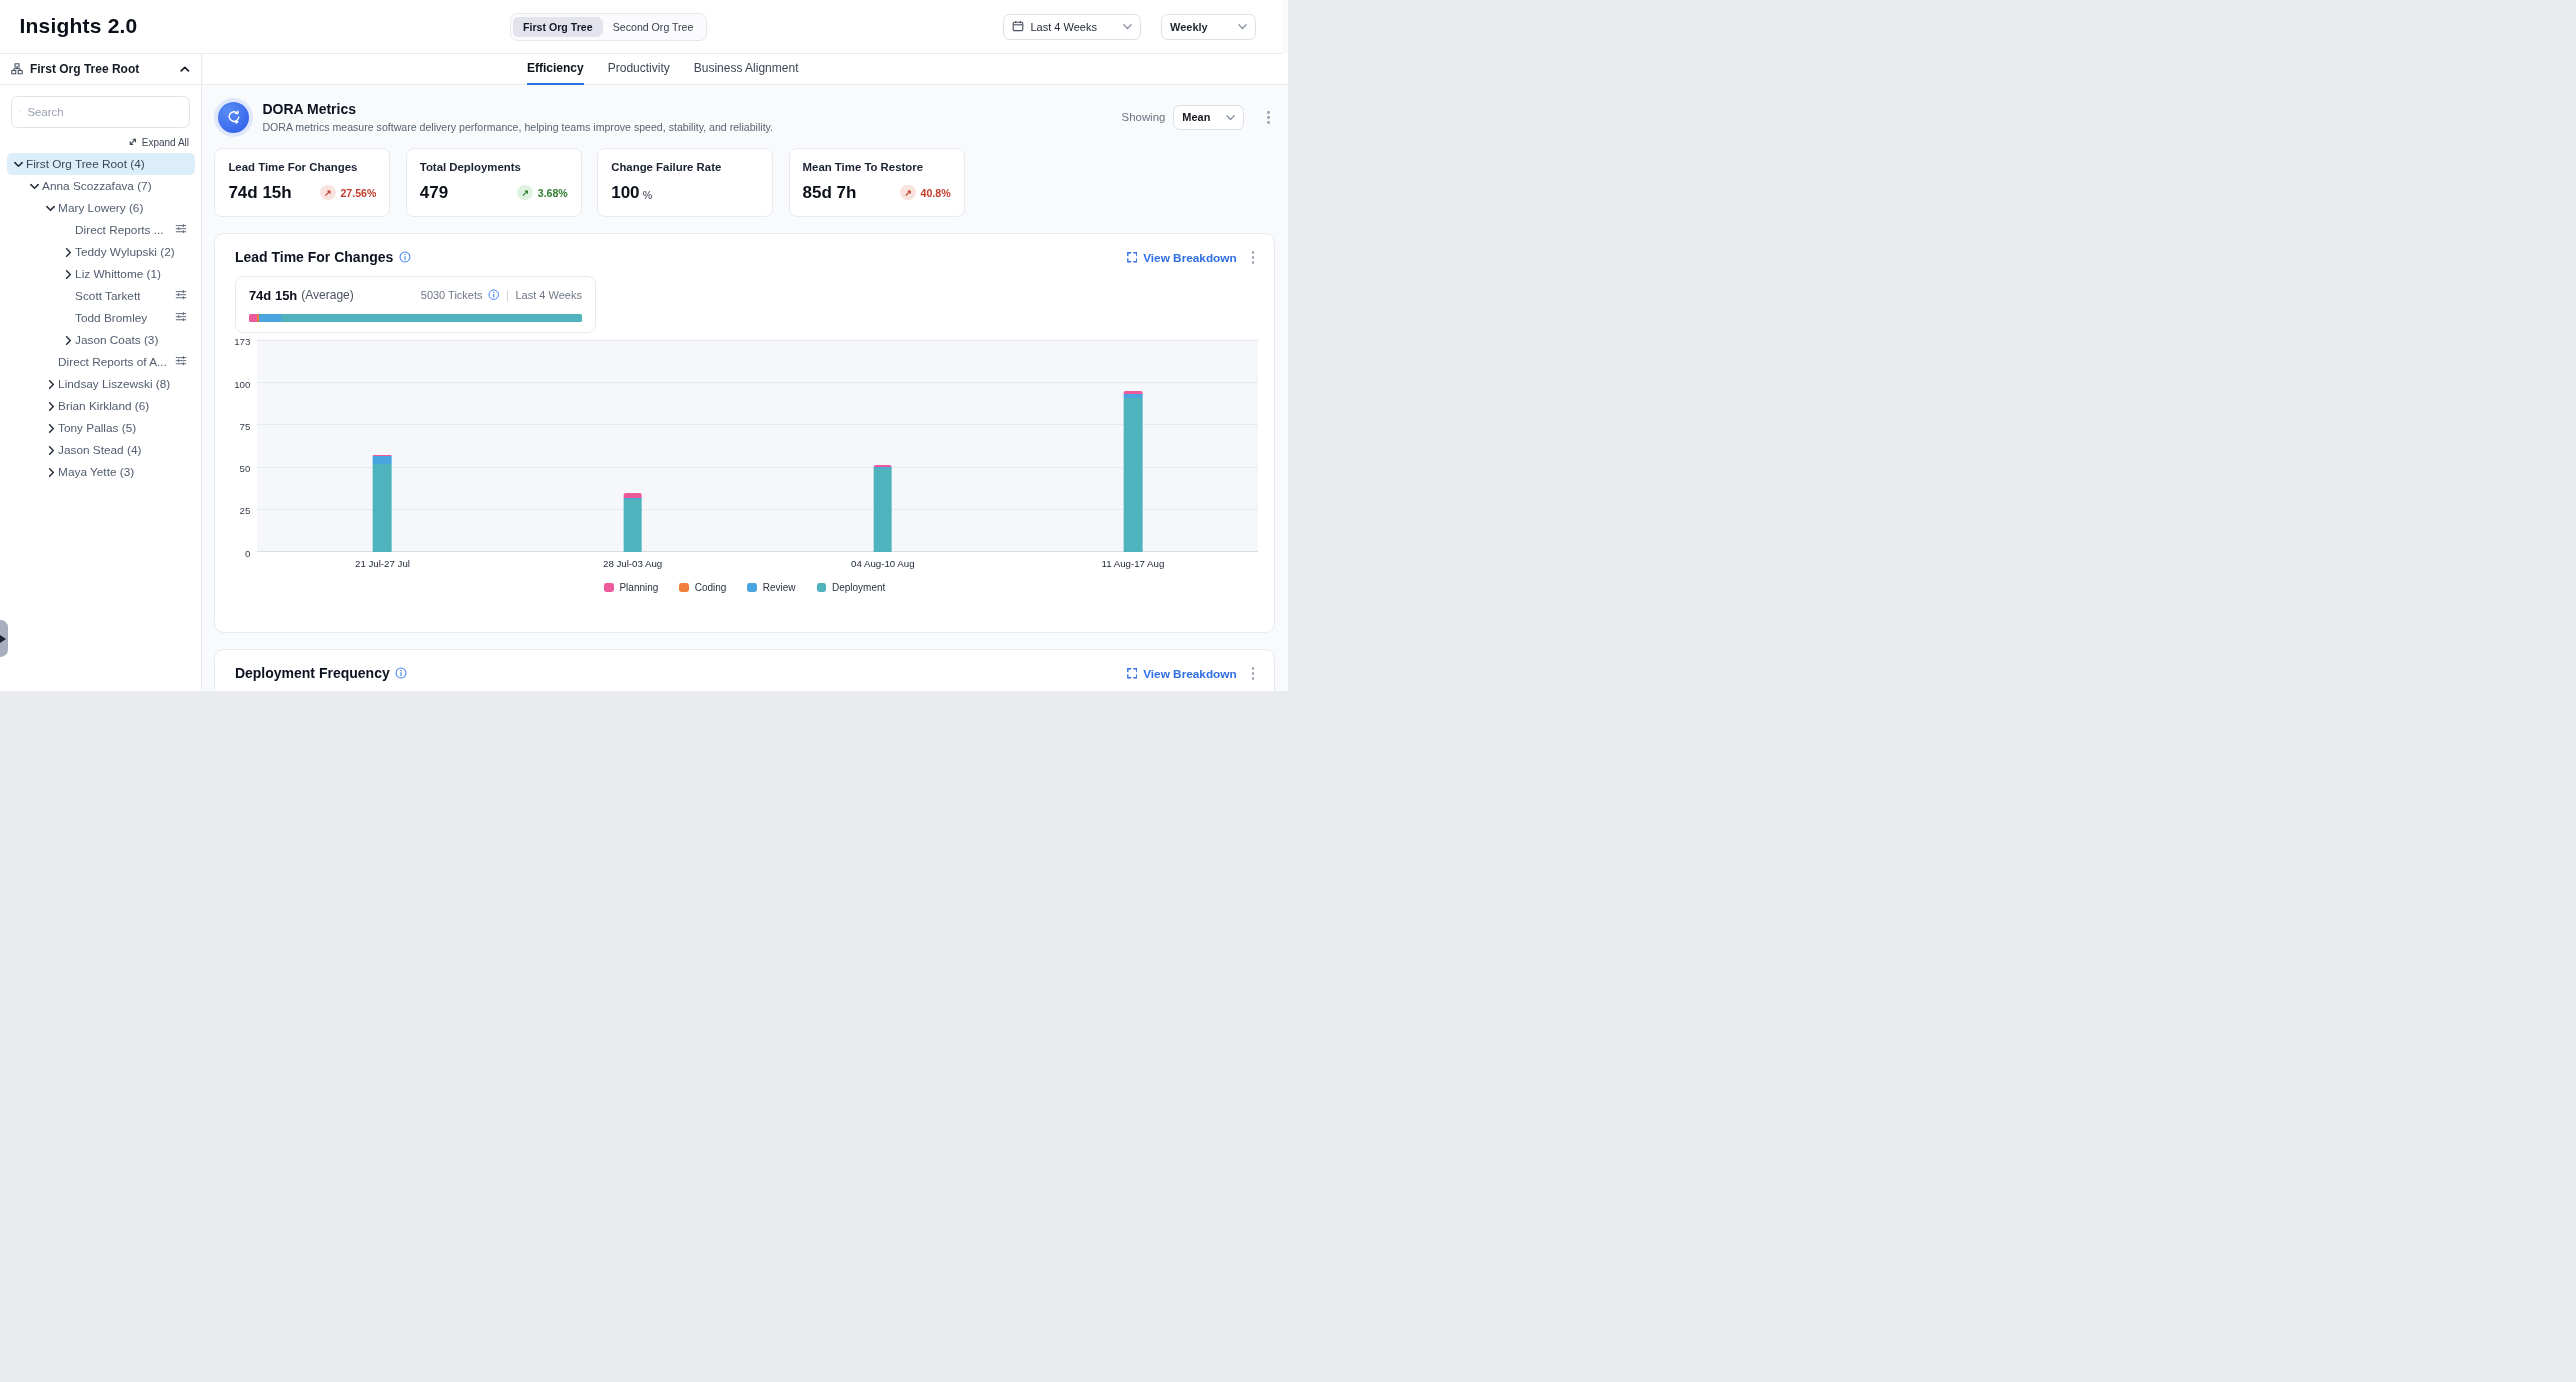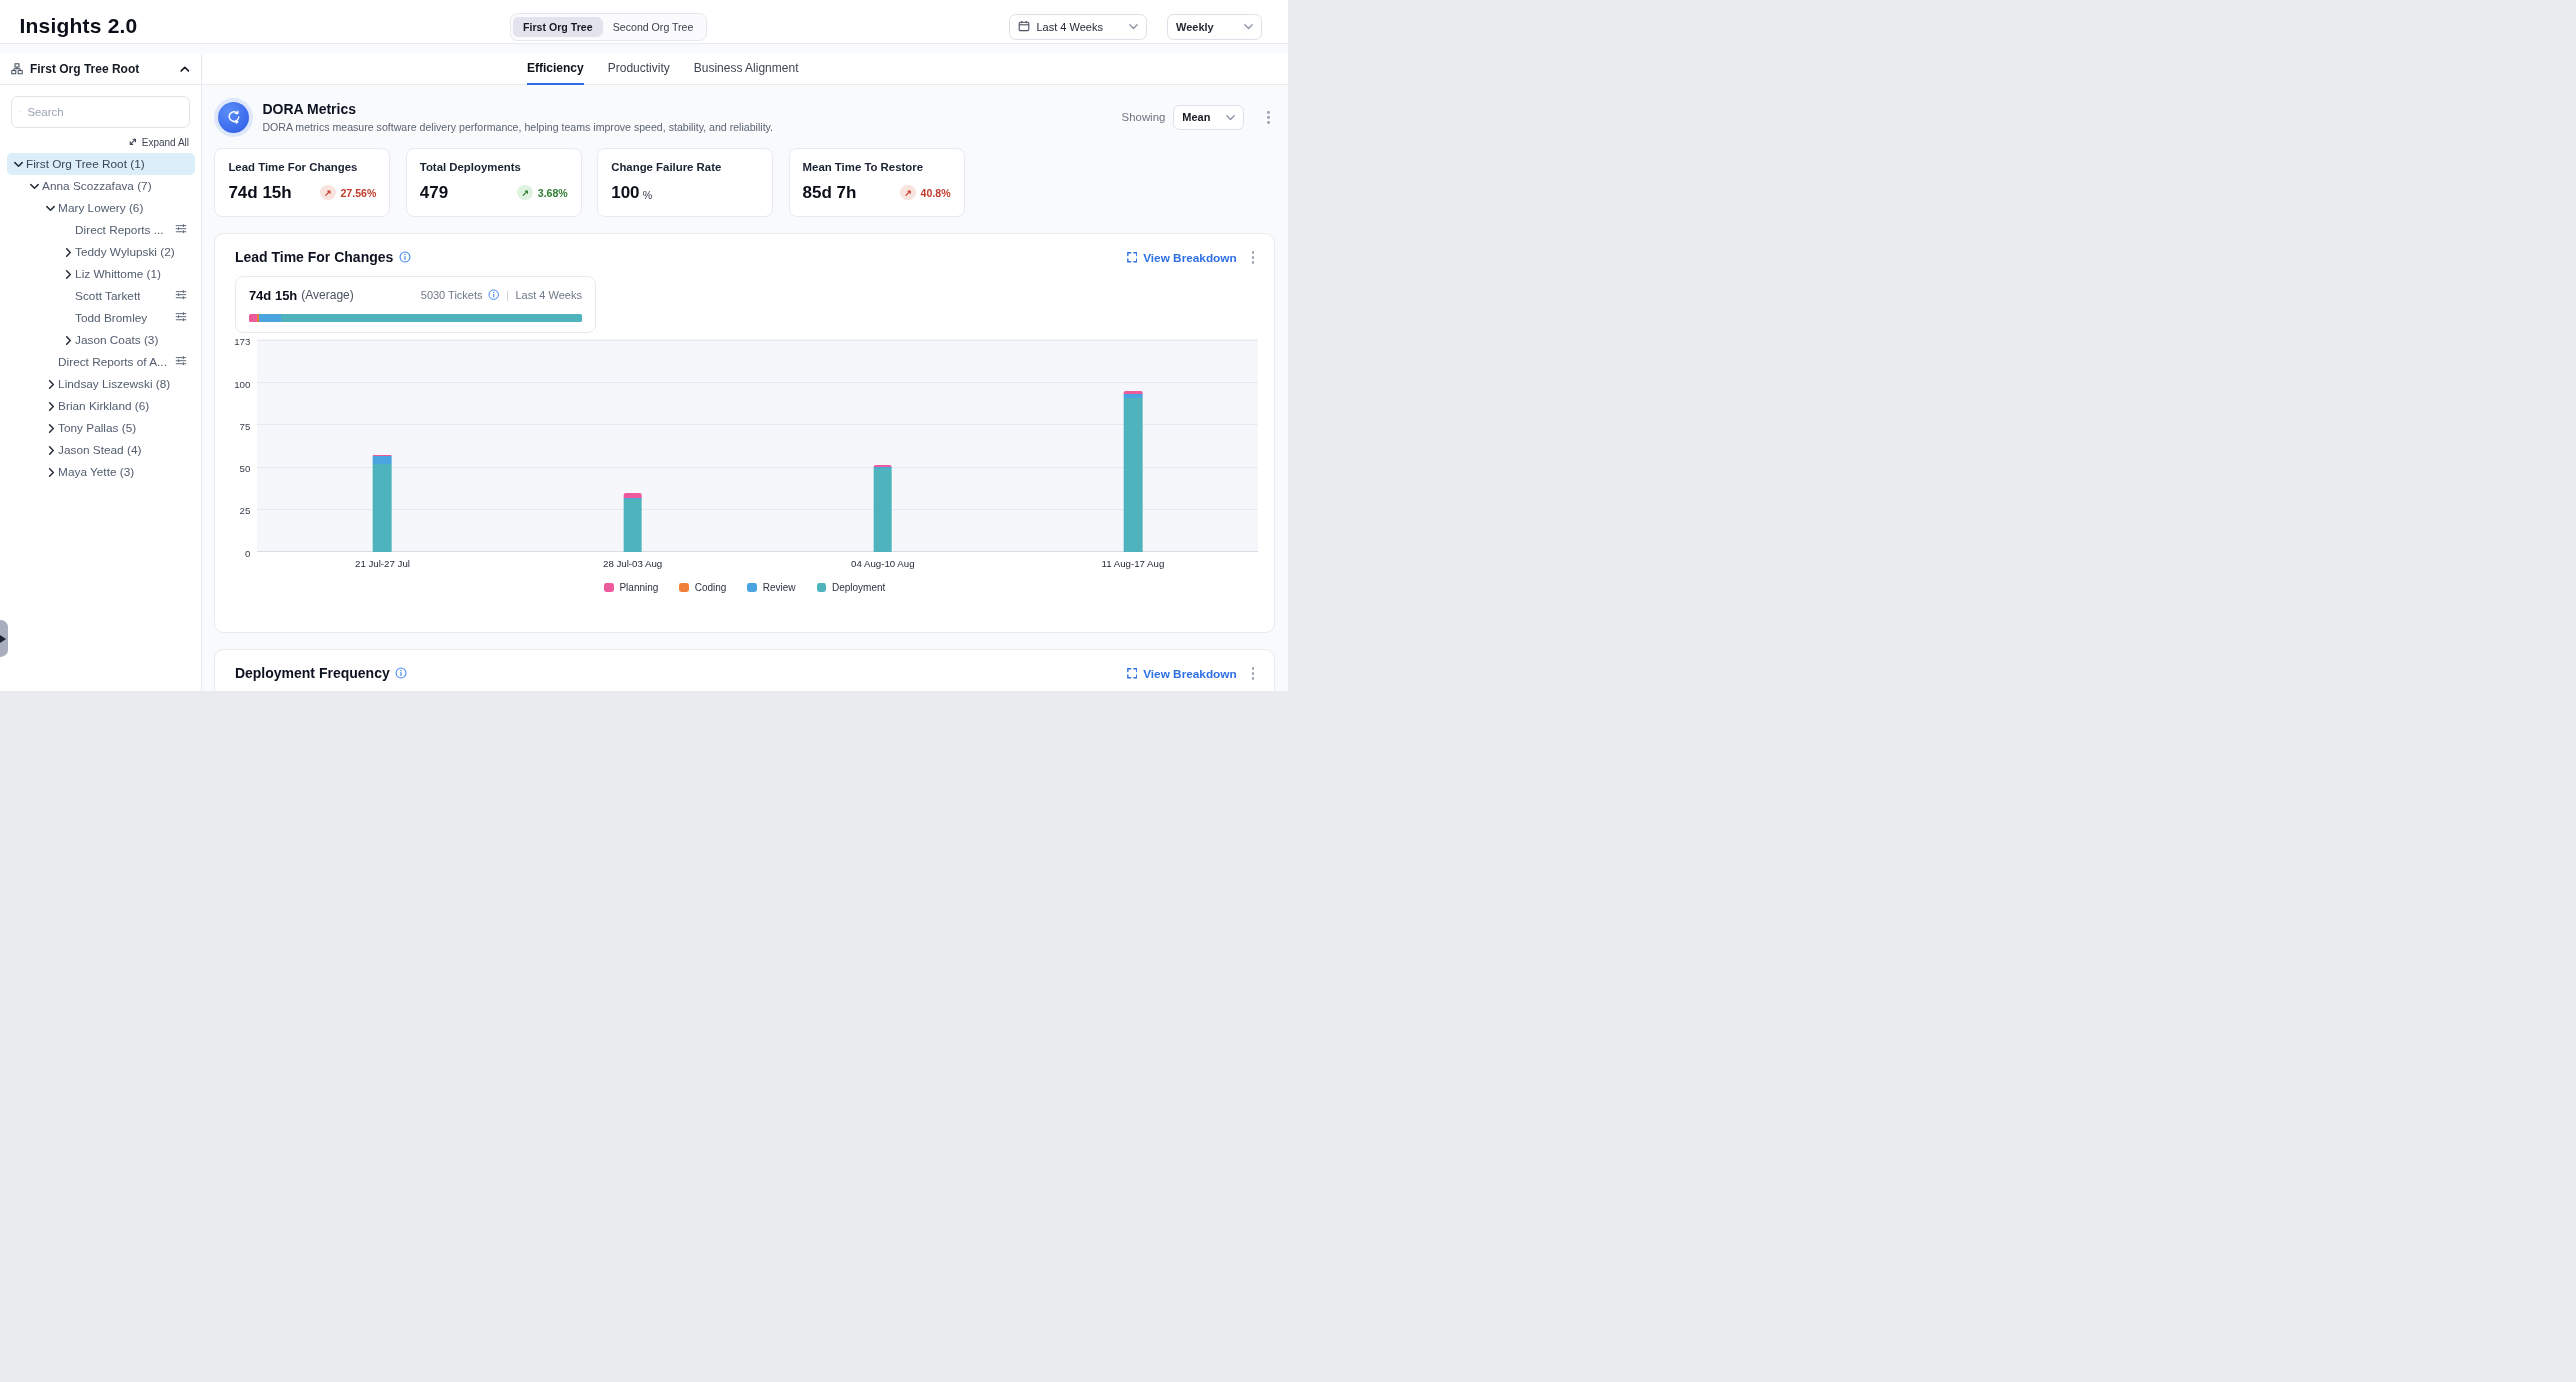--- a/index.html
+++ b/index.html
@@ -2,21 +2,21 @@
 <html style="font-size:13px"><head>
 <meta charset="utf-8">
 <style>
   * { margin:0; padding:0; box-sizing:border-box; }
   html,body { background:#e9ebee; }
   #app {
     position:relative; width:1288px; height:691px; overflow:hidden;
     font-family:"Liberation Sans", sans-serif; background:#F8FAFC; color:#1A2232;
   }
   
-  .topbar { position:absolute; top:0; left:0; right:0; height:44px; background:#fff; border-bottom:0.8px solid #E8EAEE; z-index:6; }
+  .topbar { position:absolute; top:0; left:0; right:6px; height:54px; background:#fff; border-bottom:0.8px solid #E8EAEE; z-index:6; }
   .app-title { position:absolute; left:19.5px; top:14px; font-size:21px; font-weight:bold; color:#0B0F19; letter-spacing:0.2px; }
   .seg-control { position:absolute; left:510px; top:13px; display:flex; align-items:center; background:#FBFBFD; border:0.8px solid #E6E8EF; border-radius:7.3px; padding:2.4px; height:28px; }
   .seg { font-size:10.6px; color:#3A4150; padding:4px 9.7px; border-radius:4.9px; cursor:pointer; white-space:nowrap; }
   .seg.active { background:#E3E3EE; font-weight:bold; color:#15181F; }
   .seg-divider { width:0.8px; height:14.6px; background:#E3E5EC; }
   .select { position:absolute; top:14px; height:26px; background:#fff; border:0.8px solid #DCE0E8; border-radius:6.5px; display:flex; align-items:center; padding:0 8px; gap:6.5px; font-size:11px; color:#1F2630; cursor:pointer; }
   .select .grow { flex:1; }
   .sel-date { right:141px; width:138px; }
   .sel-gran { right:26px; width:95px; font-weight:bold;}
   .chev-svg { flex:none; }
@@ -162,21 +162,21 @@
         </svg>
       <span>Expand All</span>
     </div>
     <div class="tree" id="tree">
         <div class="trow selected" style="padding-left: 4.9px;">
           <span class="chev">
             <svg width="9" height="6.5" viewBox="0 0 11 8">
               <polyline points="1,2 5.5,6.5 10,2" fill="none" stroke="#232B38" stroke-width="1.8" stroke-linecap="round" stroke-linejoin="round"></polyline>
             </svg>
           </span>
-          <span class="tlabel">First Org Tree Root (1)</span>
+          <span class="tlabel">First Org Tree Root (4)</span>
         </div>
         <div class="trow" style="padding-left: 21px;">
           <span class="chev">
             <svg width="9" height="6.5" viewBox="0 0 11 8">
               <polyline points="1,2 5.5,6.5 10,2" fill="none" stroke="#232B38" stroke-width="1.8" stroke-linecap="round" stroke-linejoin="round"></polyline>
             </svg>
           </span>
           <span class="tlabel">Anna Scozzafava (7)</span>
         </div>
         <div class="trow" style="padding-left: 37px;">

